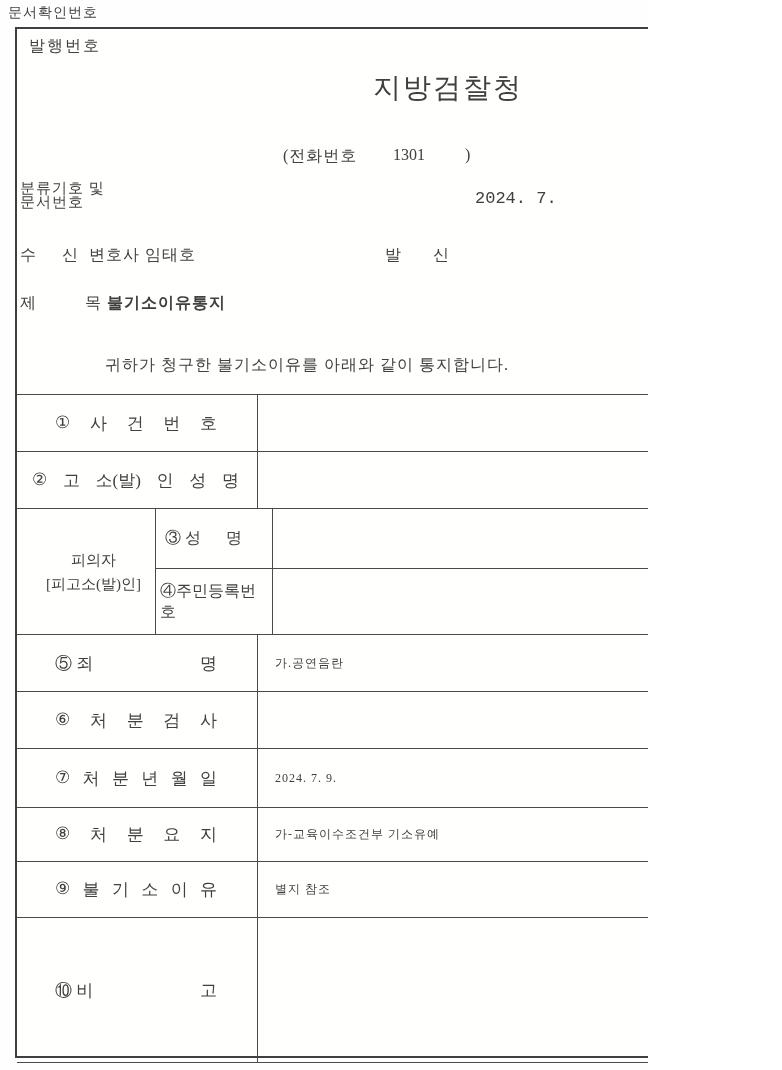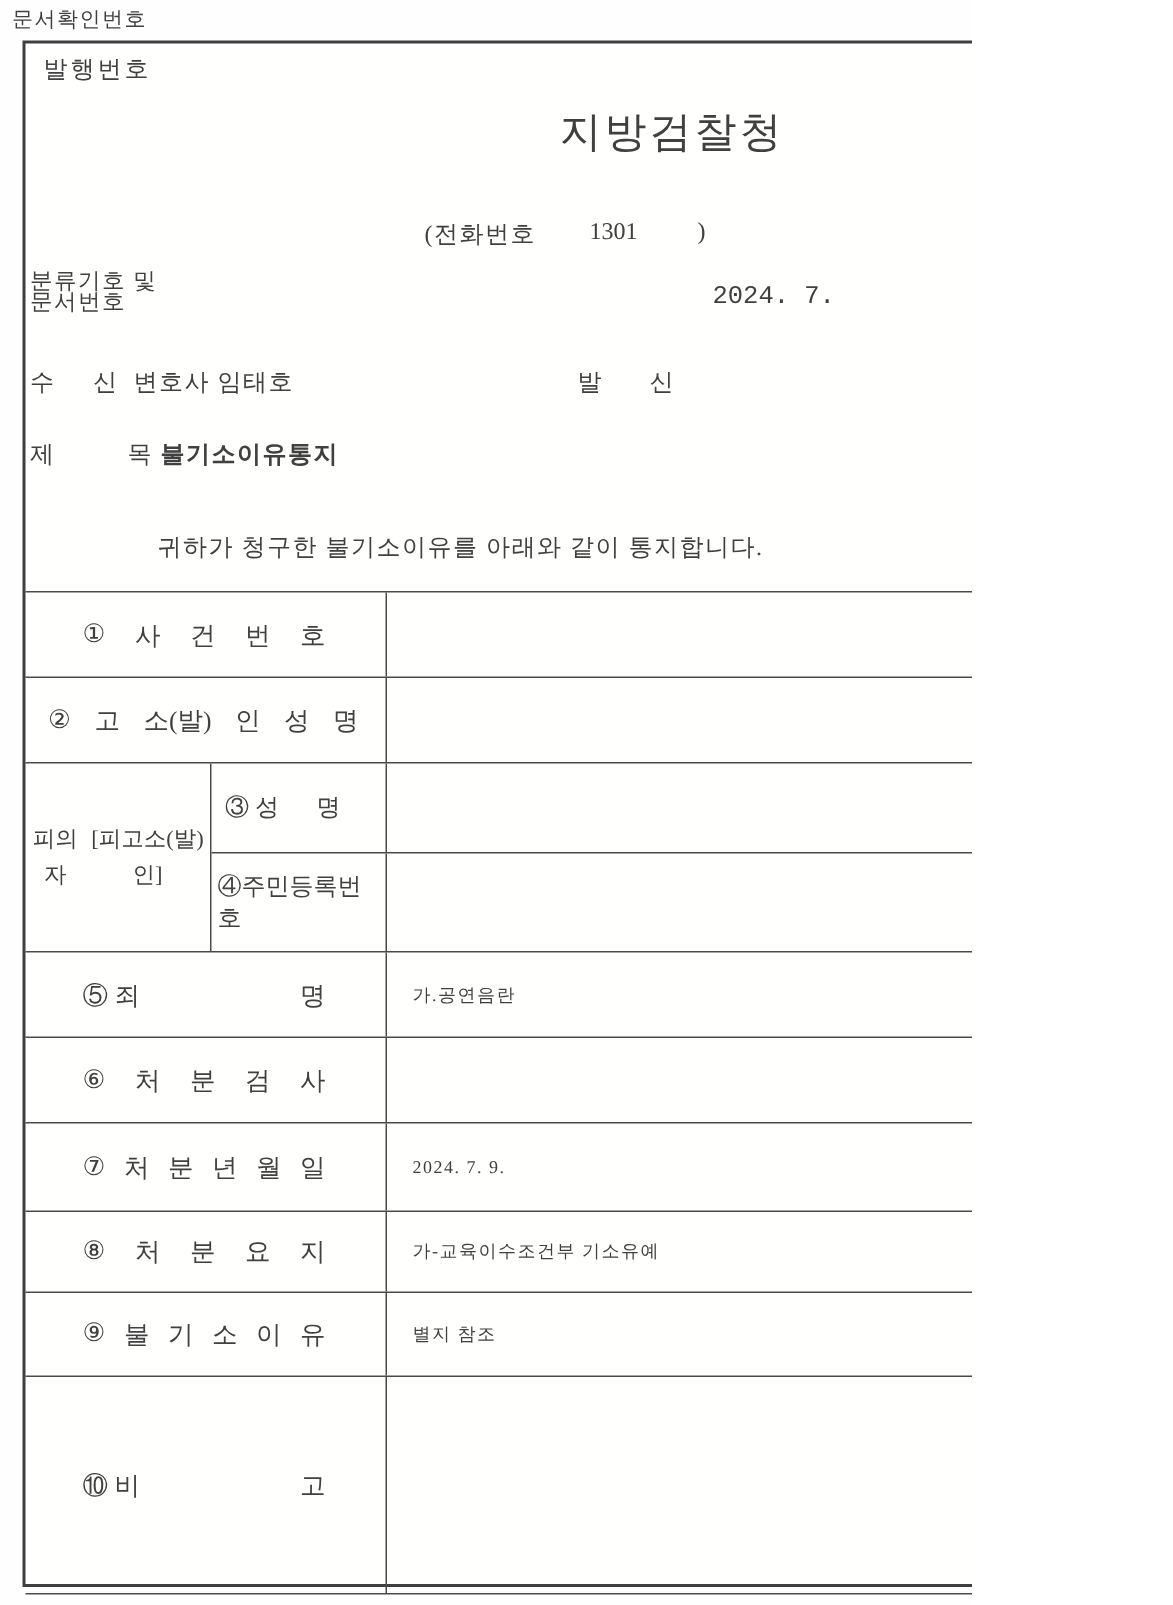--- a/index.html
+++ b/index.html
@@ -70,22 +70,22 @@
     display:flex;justify-content:space-between;
     width:100%;padding:0 40px 0 38px;
   }
   .vcell{
     flex:1;display:flex;align-items:center;
     padding-left:17px;font-size:12px;letter-spacing:1px;
   }
   .grp{display:flex;border-bottom:1px solid #4a4a4a;}
   .grp-label{
     width:123px;border-right:1px solid #4a4a4a;
-    display:flex;flex-direction:row;justify-content:center;align-items:center;
-    font-size:15px;line-height:24px;text-align:center;
+    display:flex;flex-direction:column;justify-content:center;align-items:center;
+    font-size:15px;line-height:24px;text-align:center;margin-left:15px;
   }
   .grp-right{flex:1;display:flex;flex-direction:column;}
   .srow{display:flex;}
   .srow-top{border-bottom:1px solid #4a4a4a;}
   .slcell{
     width:116px;border-right:1px solid #4a4a4a;
     display:flex;align-items:center;font-size:16px;
   }
   .slcell .parts{
     display:flex;justify-content:space-between;

